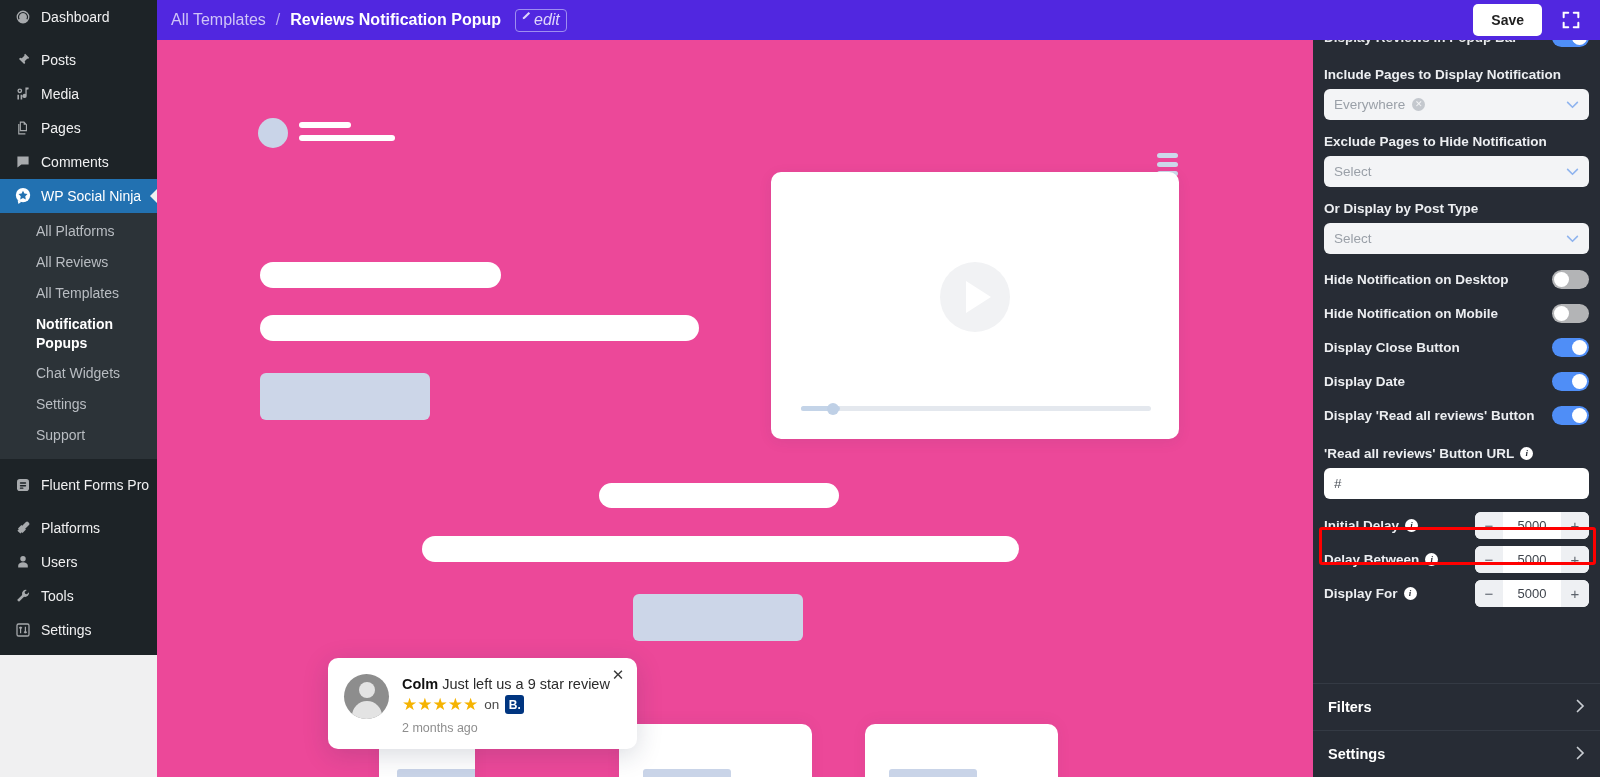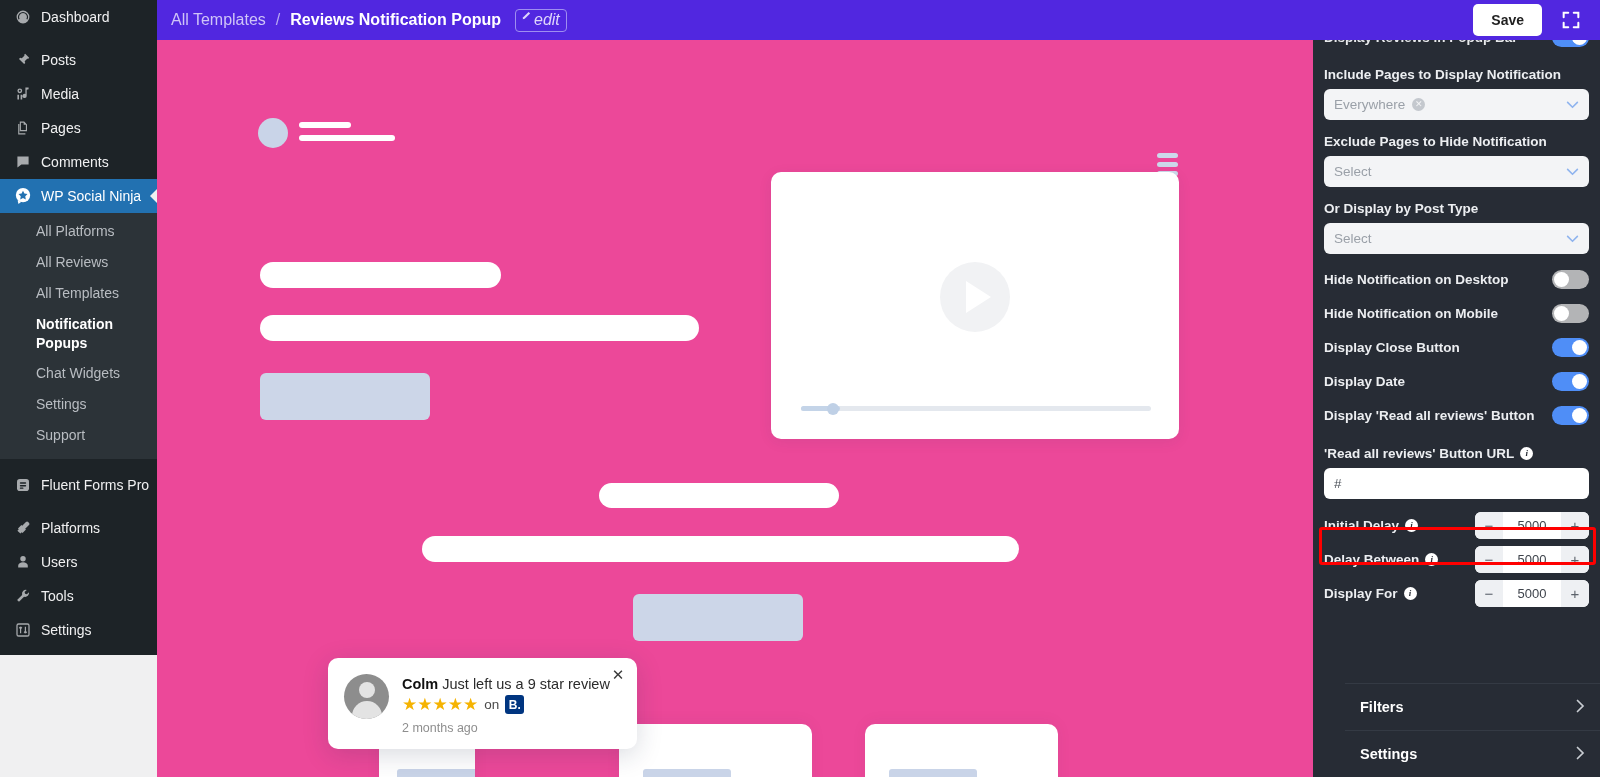--- a/index.html
+++ b/index.html
@@ -336,21 +336,20 @@
   }
 
   .sp-bottom { flex: 0 0 auto; }
   .sp-accordion {
     height: 47px;
     display: flex; align-items: center; justify-content: space-between;
     padding: 4px 15px;
     border-top: 1px solid #343a44;
     font-size: 14.5px; font-weight: bold; color: #fff;
     cursor: pointer;
-    margin-left: 32px;
   }
   .sp-accordion .chev-r { color: #c8ccd2; font-size: 14px; }
 </style>
 </head>
 <body>
 
 <div id="app">
 
   <nav class="wp-sidebar">
 

